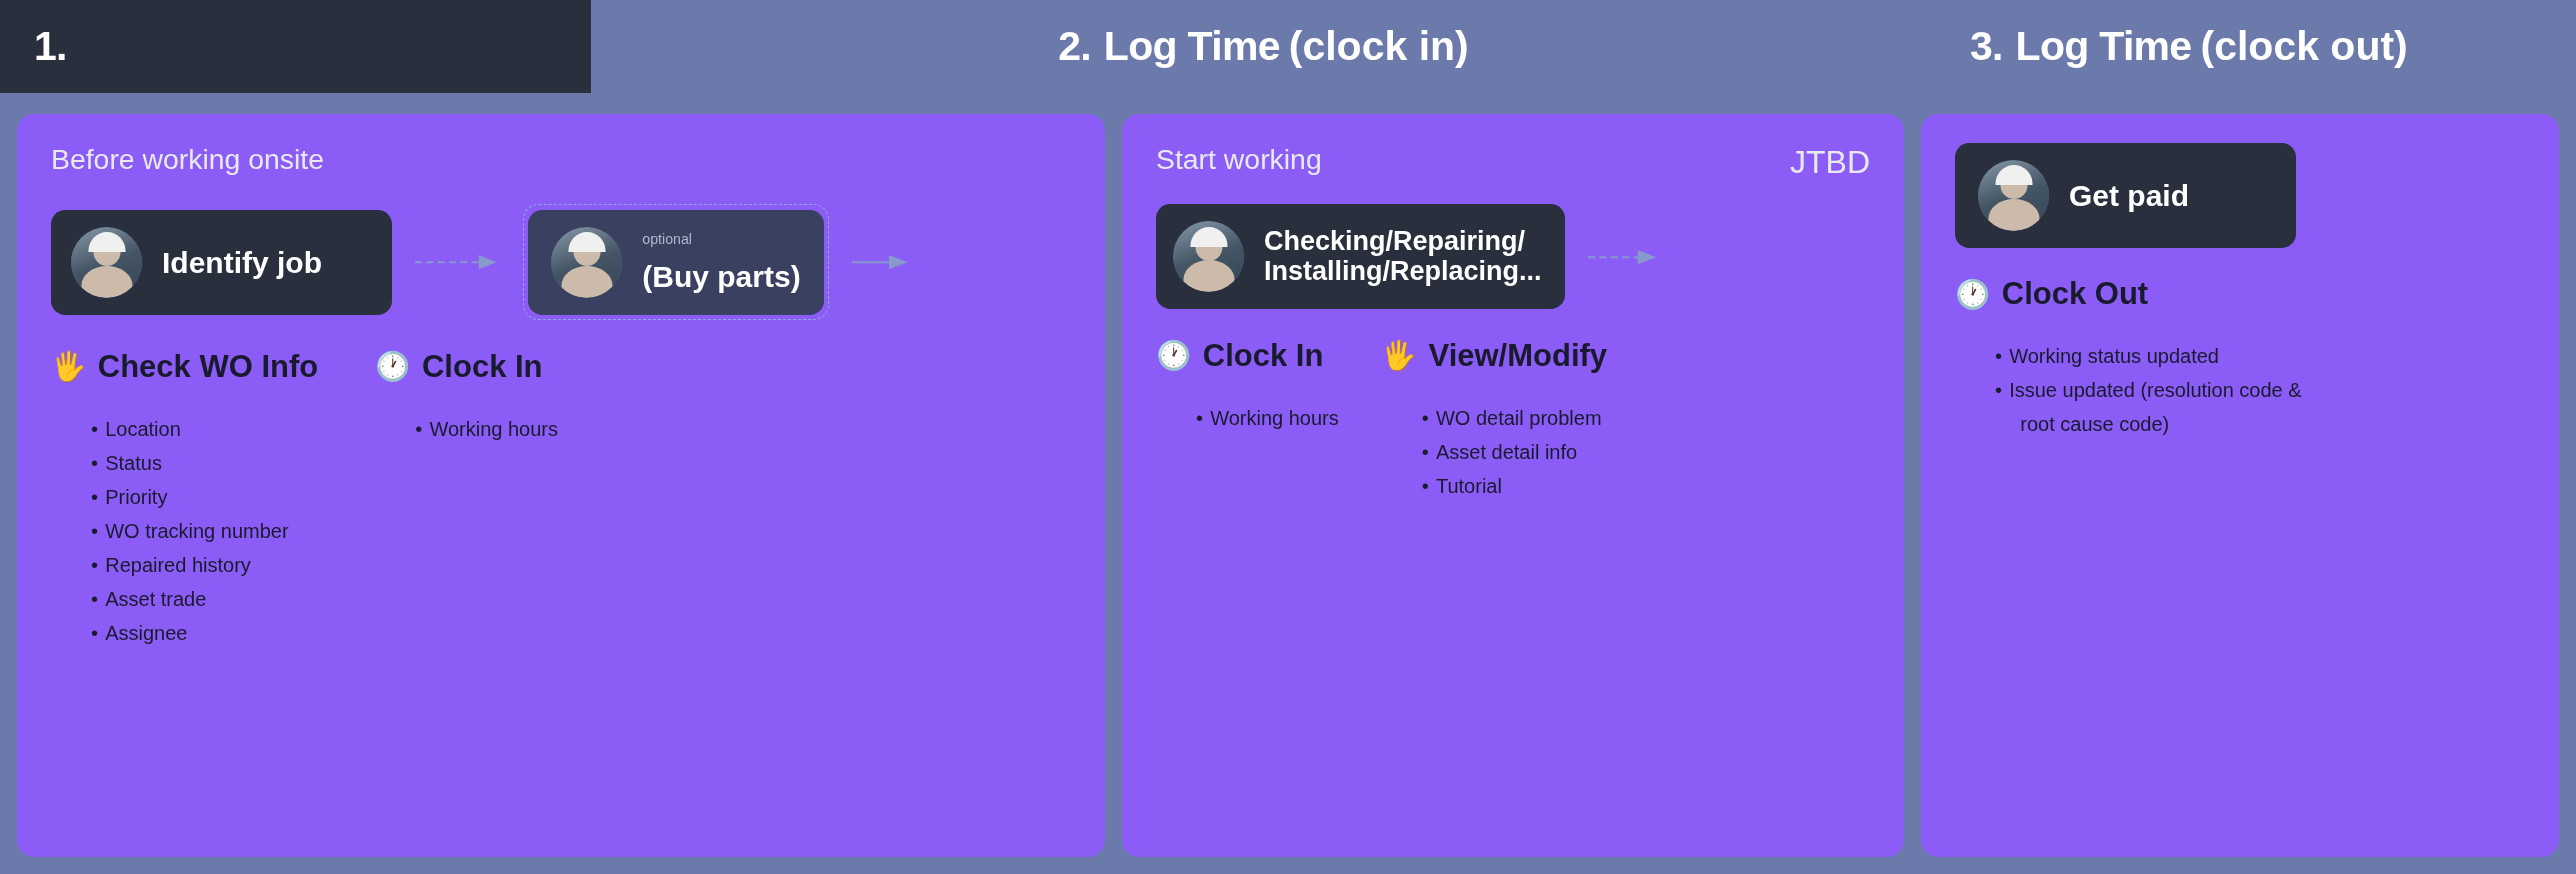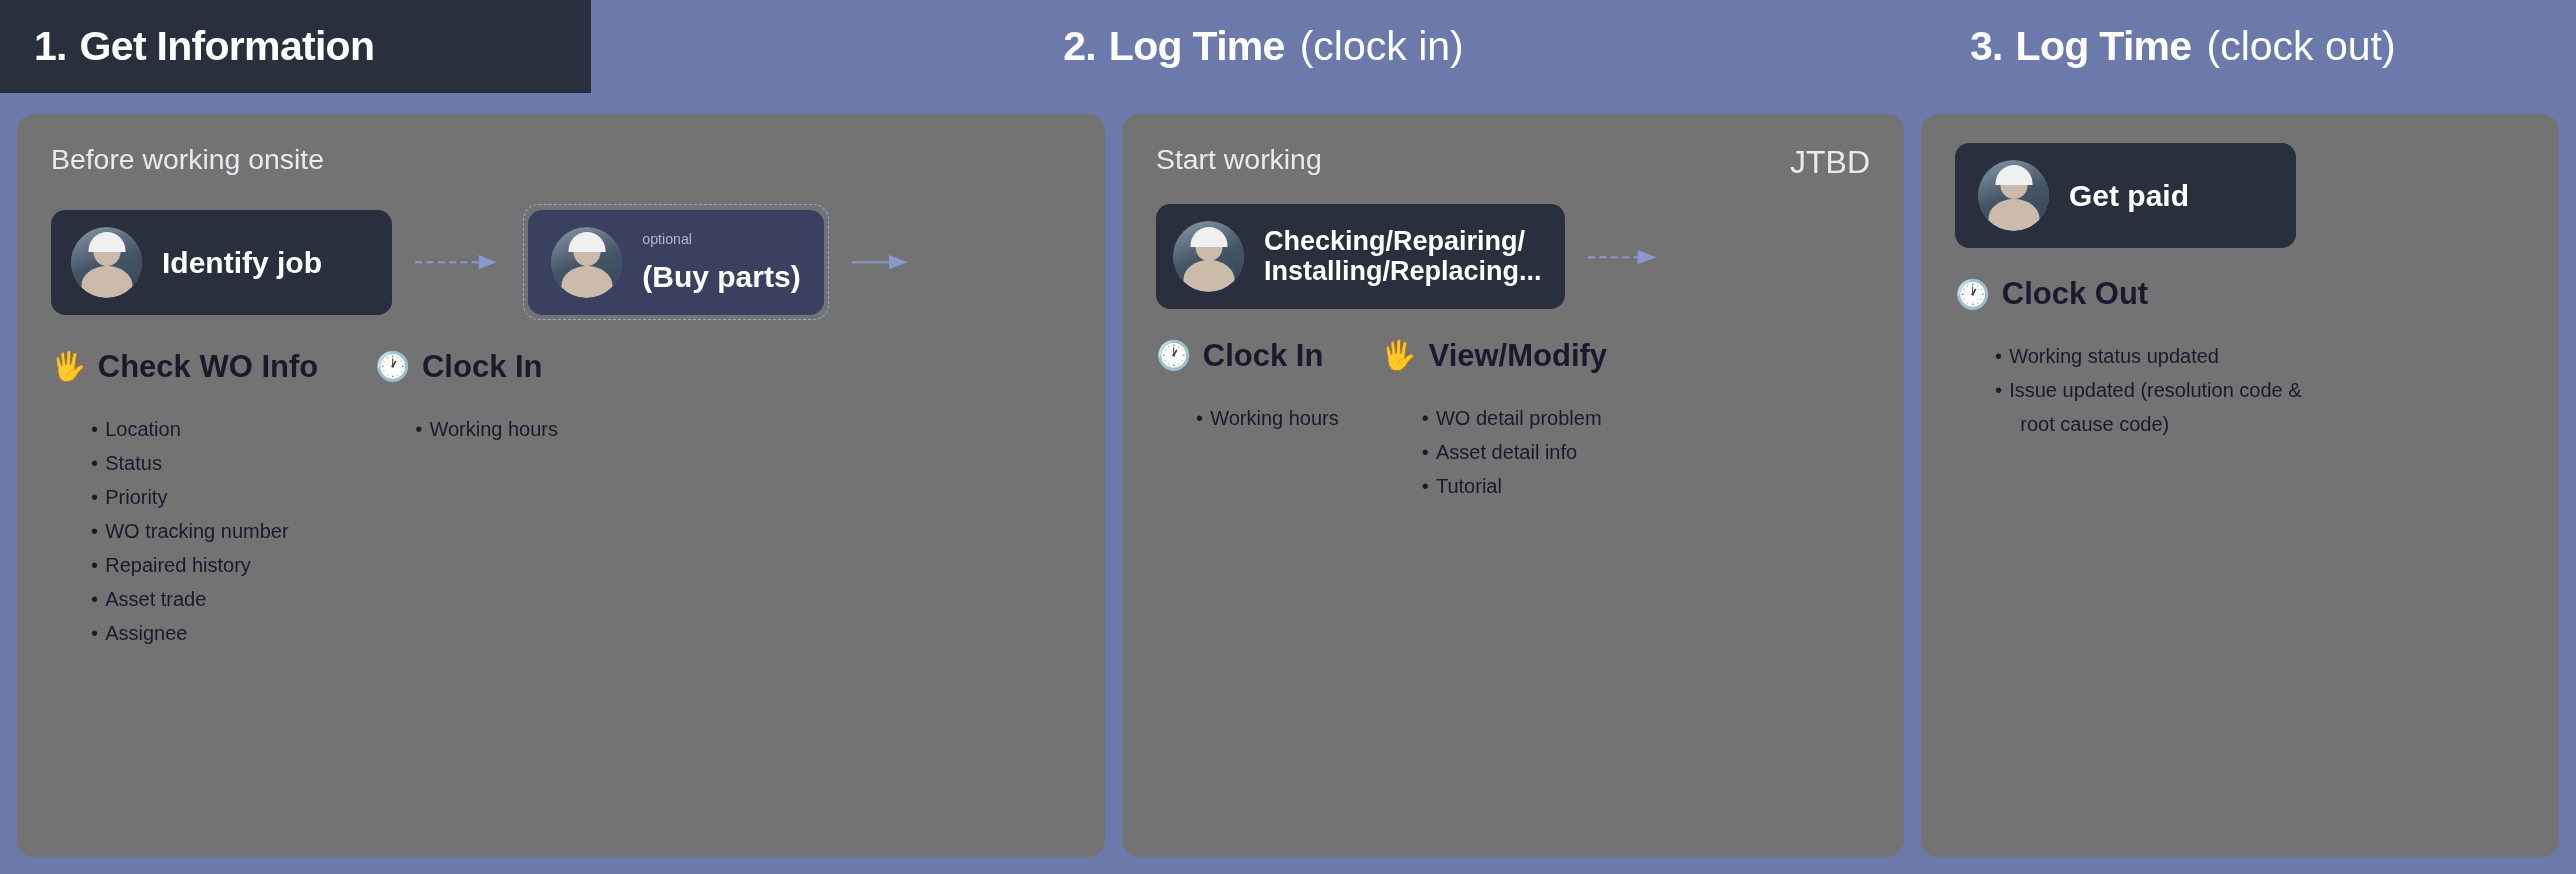--- a/index.html
+++ b/index.html
@@ -53,36 +53,36 @@
 
     .step-title-bold {
       font-size: 41px;
       font-weight: 900;
       color: #ffffff;
       letter-spacing: -0.7px;
     }
 
     .step-title-normal {
       font-size: 41px;
-      font-weight: 400;
+      font-weight: 700;
       color: #ffffff;
-      margin-left: 15px;
+      margin-left: 9px;
     }
 
     
     .main-content {
       flex: 1;
       display: flex;
       padding: 21.3px 17px 17px 17px;
       gap: 17px;
     }
 
     
     .panel {
-      background: #737373;
+      background: #8b5cf6;
       border-radius: 17px;
       padding: 28.4px 34px;
       display: flex;
       flex-direction: column;
       gap: 23px;
     }
 
     .panel-left {
       flex: 0 0 1088px;
     }
@@ -294,21 +294,20 @@
     }
   </style>
 </head>
 <body>
 
 <div class="page-wrapper">
 
   <div class="header-bar">
     <div class="header-step header-step-1">
       <span class="step-title-bold">1.</span>
-      <span class="step-title-bold" style="margin-left:12.8px;">Get Information</span>
     </div>
     <div class="header-step header-step-2">
       <span class="step-title-bold">2.</span>
       <span class="step-title-bold" style="margin-left:12.8px;">Log Time</span>
       <span class="step-title-normal">(clock in)</span>
     </div>
     <div class="header-step header-step-3">
       <span class="step-title-bold">3.</span>
       <span class="step-title-bold" style="margin-left:12.8px;">Log Time</span>
       <span class="step-title-normal">(clock out)</span>

